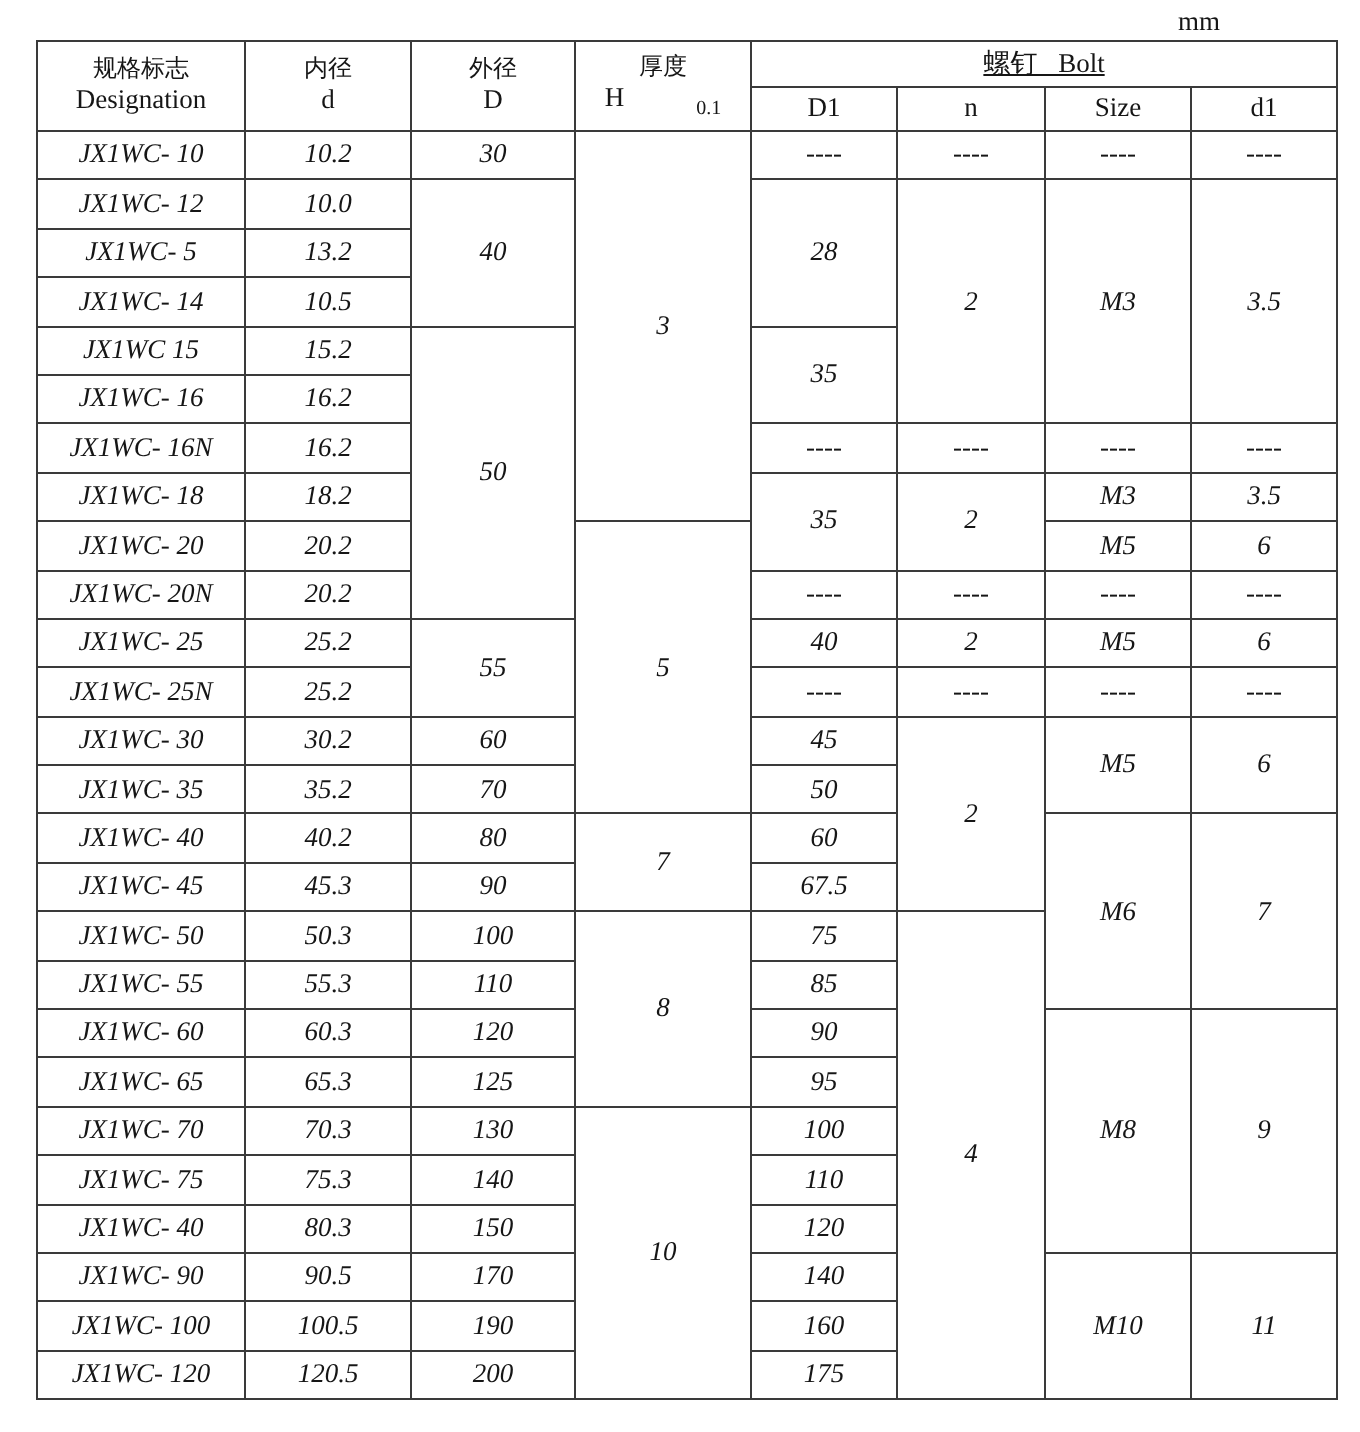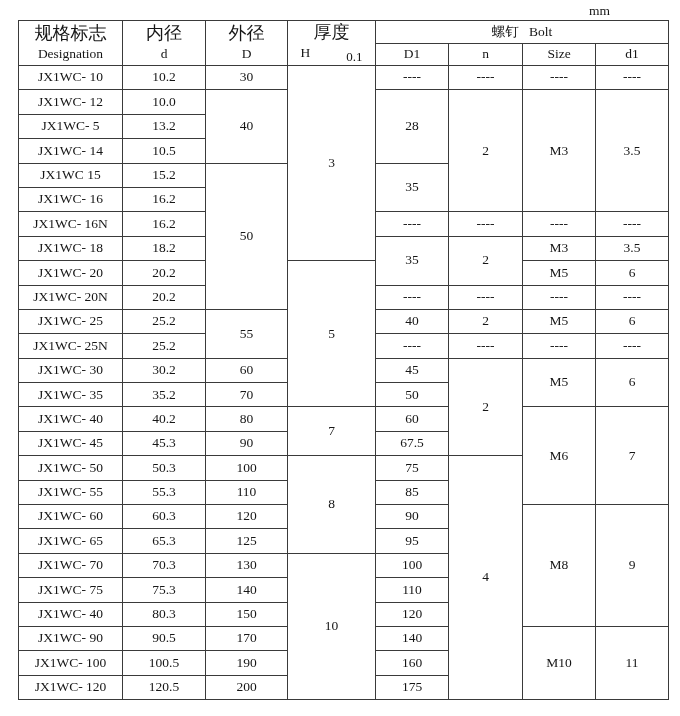--- a/index.html
+++ b/index.html
@@ -38,25 +38,25 @@
     vertical-align: middle;
     font-size: 13.5px;
     font-weight: normal;
     padding: 0 2px;
     line-height: 1.22;
     overflow: hidden;
     white-space: nowrap;
   }
   .spec thead tr.bolt-row { height: 23px; }
   .spec thead tr.sub-row  { height: 22px; }
-  .spec tbody tr { height: 24.4px; }
-  .hdr-zh { font-size: 18px; font-family: Liberation Mono, monospace; }
+  .spec tbody tr { height: 24.4px; font-style: italic; }
+  .hdr-zh { font-size: 12px; }
   .hdr-en { font-size: 13.5px; }
-  sub.tol { font-size: 13px; line-height: 1; padding-left: 36px; }
-  th[data-name="col-header-bolt"] { word-spacing: 7px; }
+  sub.tol { font-size: 10px; line-height: 1; padding-left: 36px; }
+  th[data-name="col-header-bolt"] { word-spacing: 7px; text-decoration: underline; }
 </style>
 </head>
 <body>
 
 <div class="page" data-name="page">
 
   <div class="unit-label" data-name="unit-label">mm</div>
 
   <table class="spec" data-name="spec-table">
     <colgroup>

